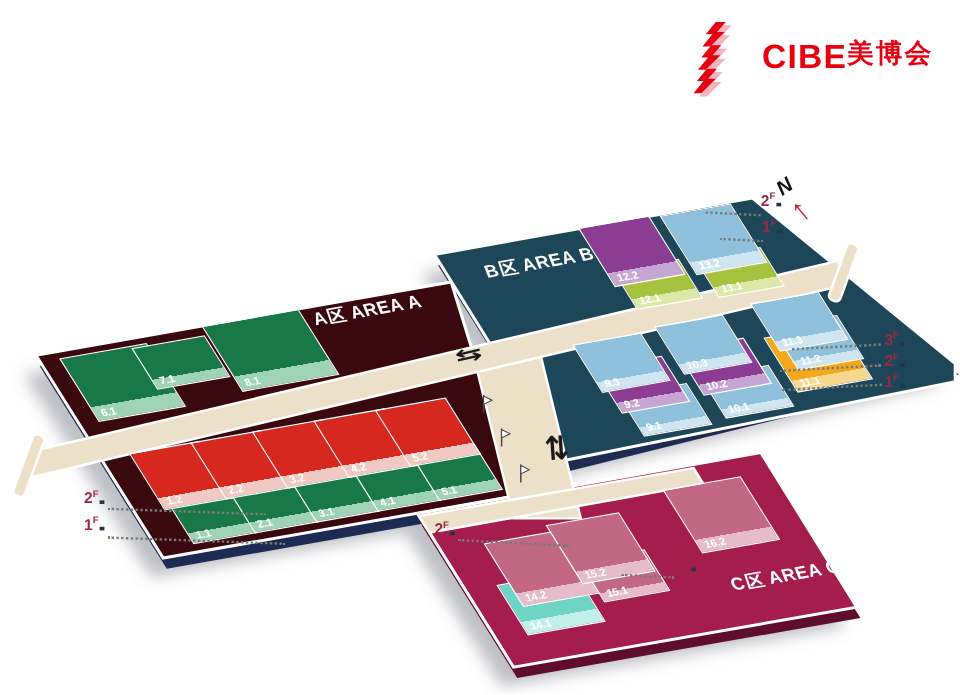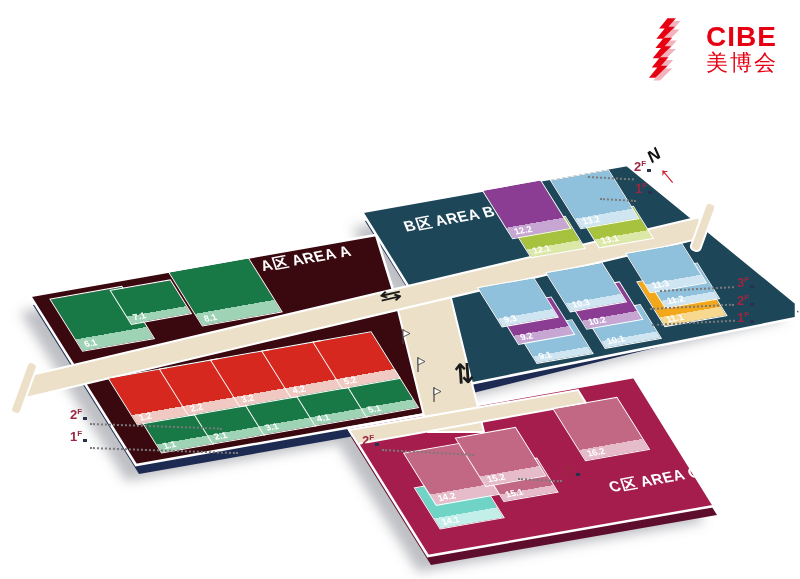--- a/index.html
+++ b/index.html
@@ -2,23 +2,23 @@
 <html><head>
 <meta charset="utf-8">
 <style>
   html,body{margin:0;padding:0;background:#fff;}
   #stage{position:relative;width:800px;height:579px;background:#ffffff;overflow:hidden;
          font-family:"Liberation Sans","DejaVu Sans",sans-serif;}
   
   #title{position:absolute;left:58px;top:26px;font-size:37px;font-weight:bold;
          color:#e60012;letter-spacing:1px;white-space:nowrap;}
   #logo{position:absolute;right:22px;top:14px;display:flex;align-items:center;gap:6px;}
-  #logo .txt{display:flex;flex-direction:column;line-height:1.05;color:#e60012;}
+  #logo .txt{display:flex;flex-direction:row;line-height:1.05;color:#e60012;}
   #logo .en{font-size:28px;font-weight:900;letter-spacing:1px;}
-  #logo .cn{font-size:22px;font-weight:normal;letter-spacing:2px;}
+  #logo .cn{font-size:22px;font-weight:bold;letter-spacing:2px;}
   
   .plane{position:absolute;transform:rotate(-10deg) skewX(22deg);transform-origin:0 0;}
   #plane-a{left:30px;top:296px;width:380px;height:185px;}
   #plane-b{left:362px;top:212px;width:345px;height:188px;}
   #plane-c{left:348px;top:428px;width:290px;height:140px;}
   .area-label{position:absolute;color:#fff;font-style:italic;font-weight:bold;
               font-size:15px;letter-spacing:.5px;white-space:nowrap;}
   .stack,.single{position:absolute;}
   .floor{position:absolute;border:1.5px solid #fff;box-sizing:border-box;}
   .hl{position:absolute;left:5px;bottom:1px;color:#fff;font-style:italic;

